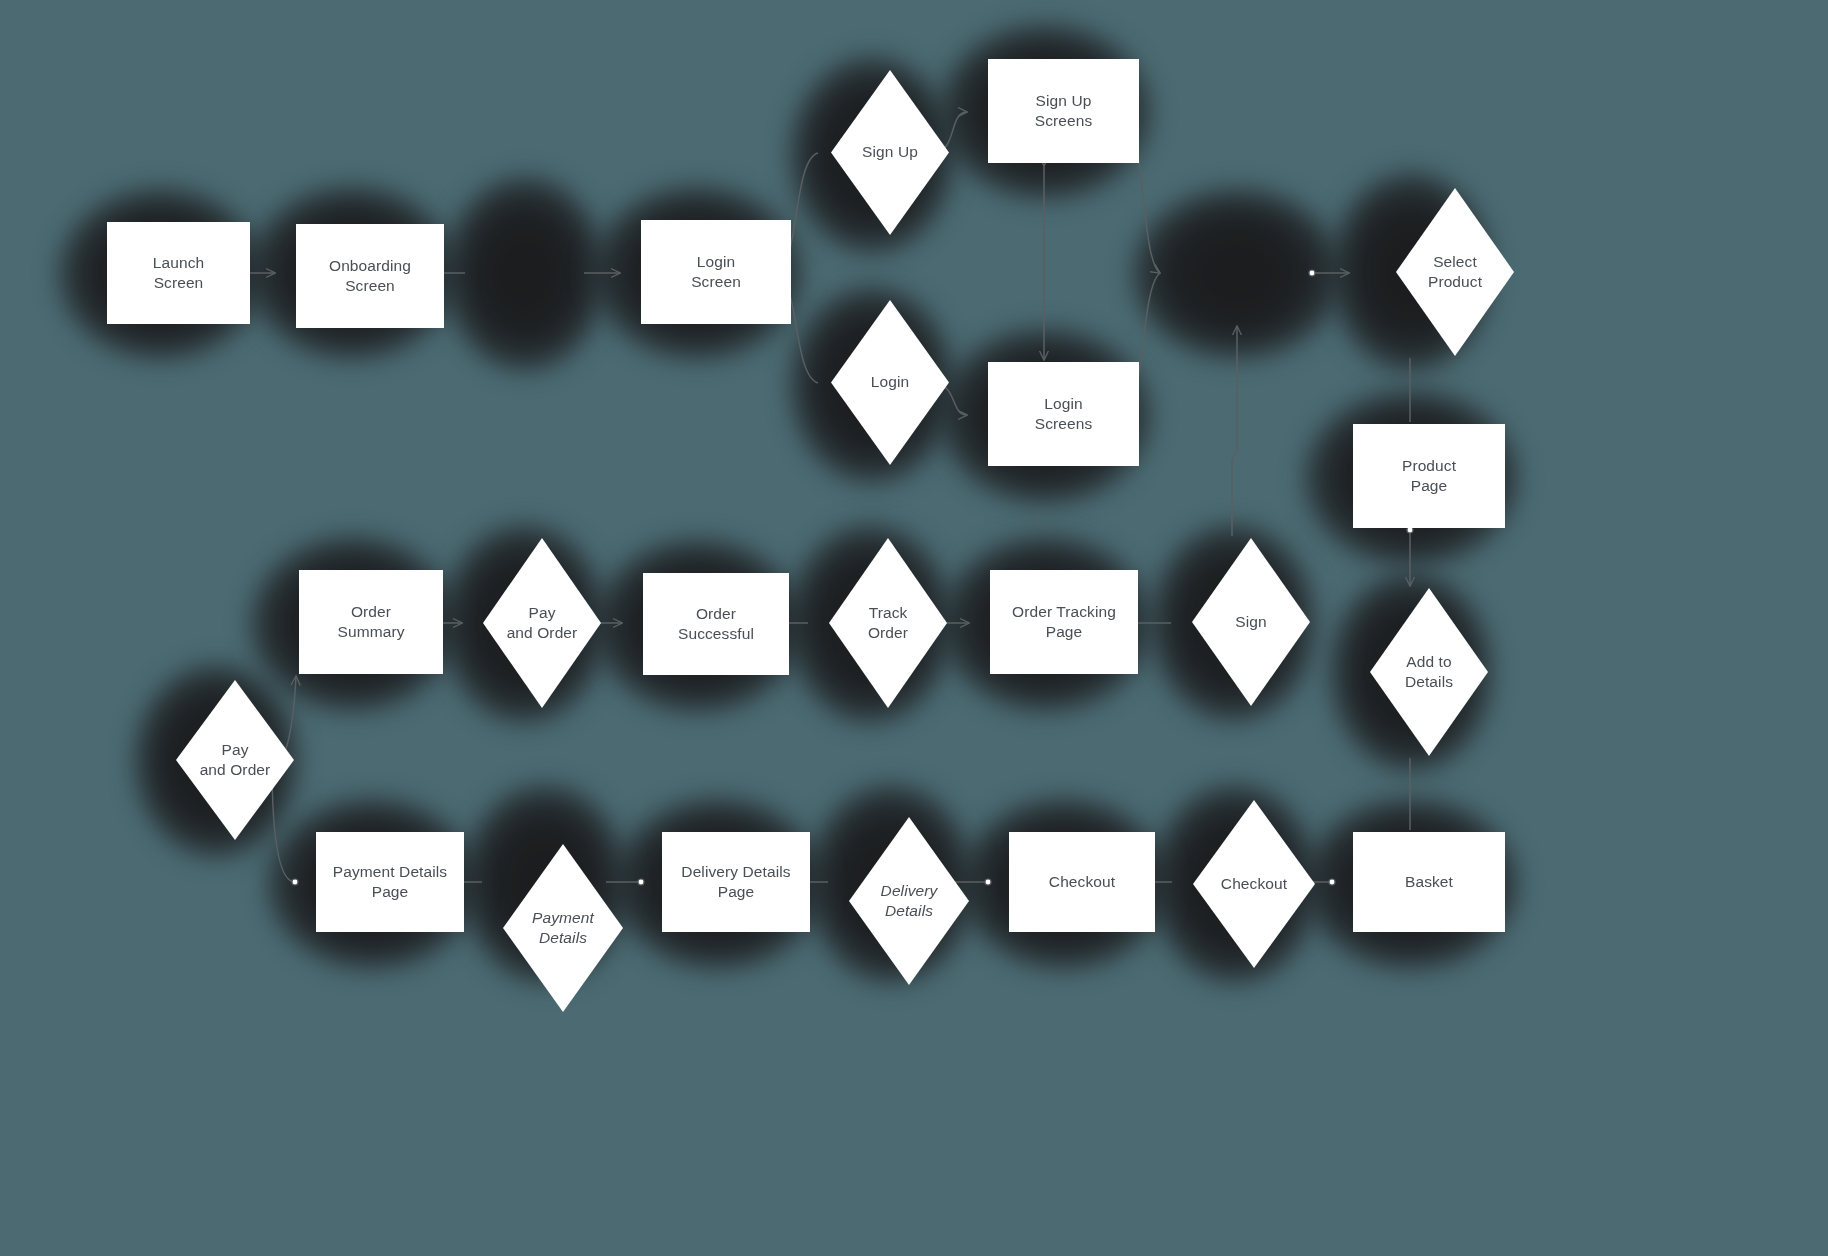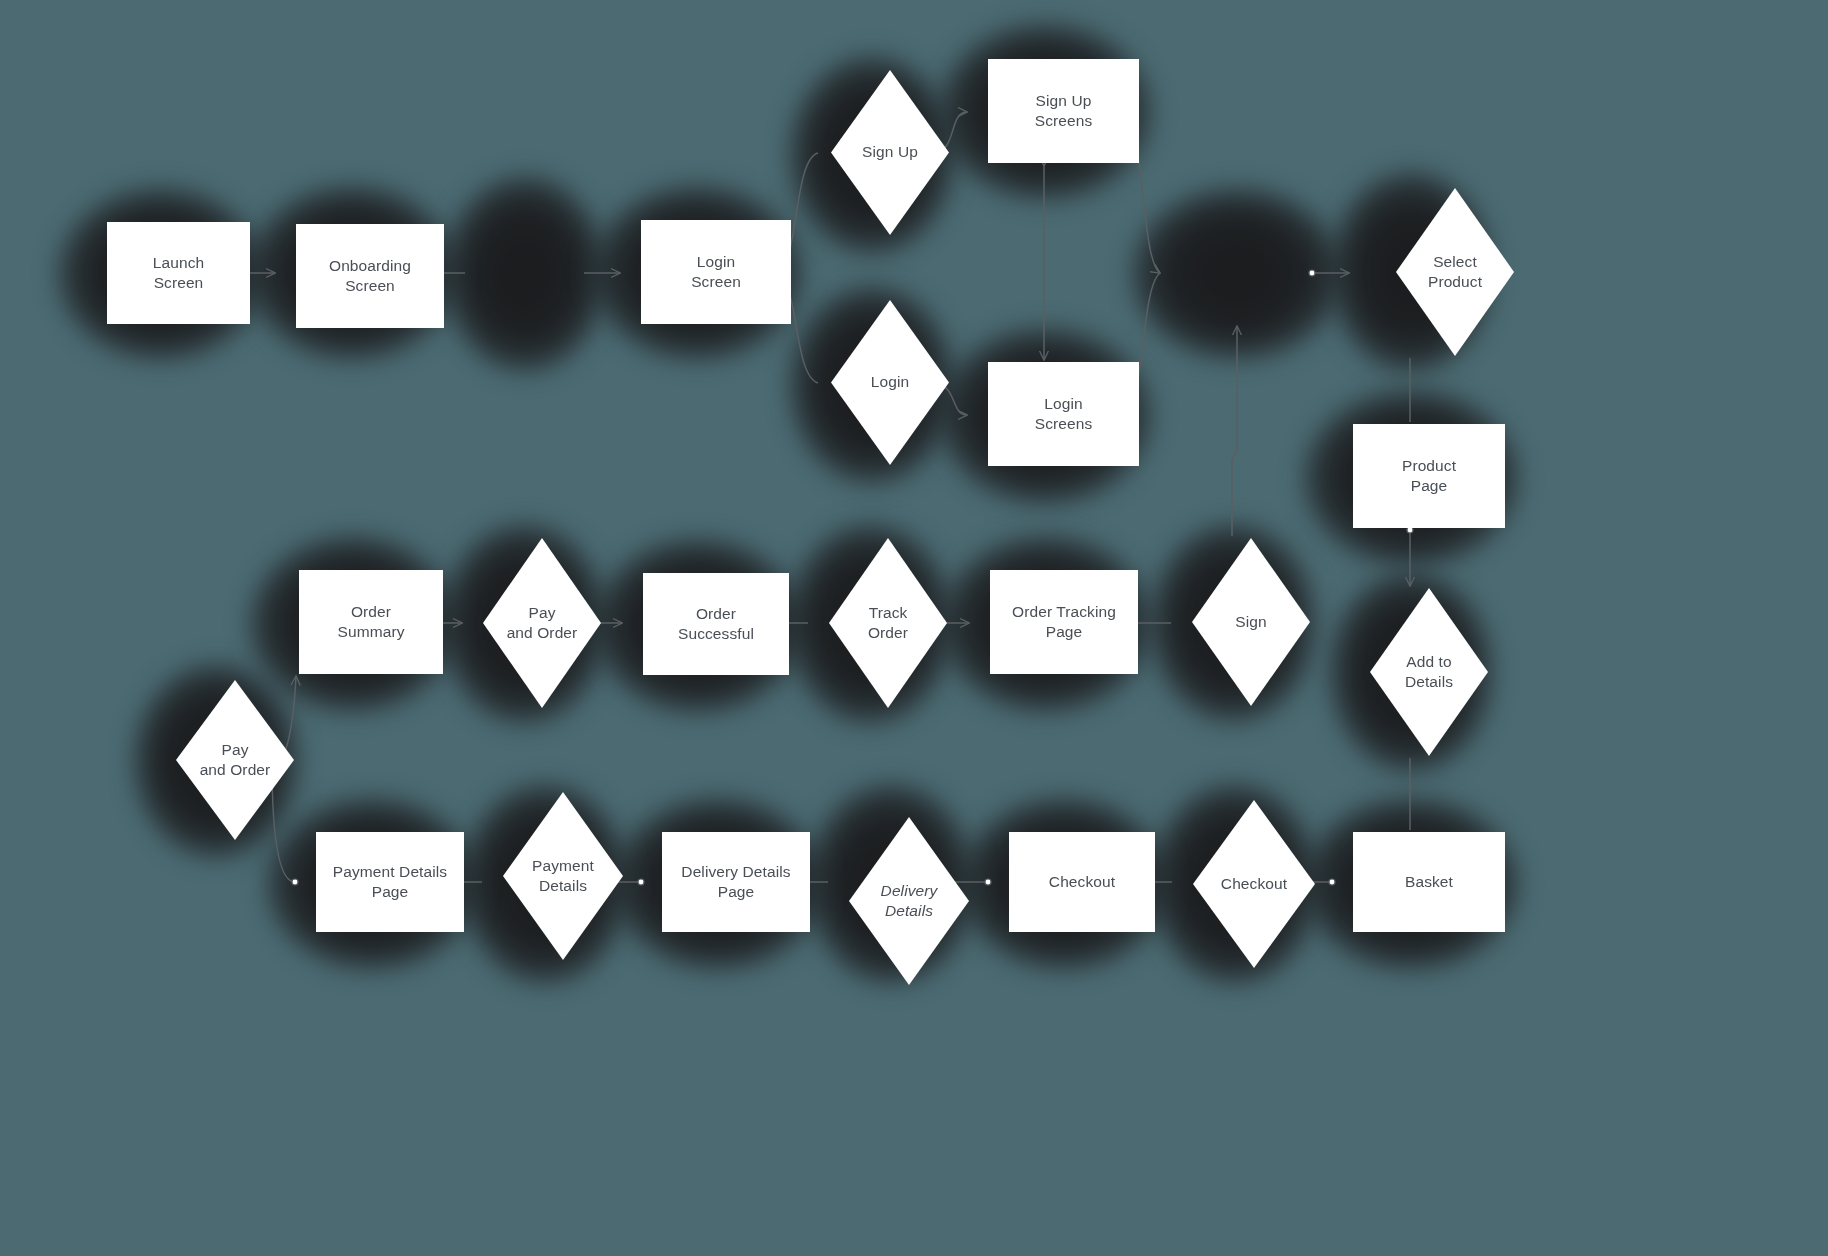--- a/index.html
+++ b/index.html
@@ -283,21 +283,21 @@
       </div>
       <div class="node diamond" style="left: 830px; top: 817px; width: 120px; height: 168px; font-style: italic;">
         <div class="dshape"></div>
         <div class="lbl">Delivery
 Details</div>
       </div>
       <div class="node rect" style="left: 643px; top: 832px; width: 148px; height: 100px;">
         <div class="lbl">Delivery Details
 Page</div>
       </div>
-      <div class="node diamond" style="left: 484px; top: 792px; width: 120px; height: 168px;">
+      <div class="node diamond" style="left: 484px; top: 844px; width: 120px; height: 168px; font-style: italic;">
         <div class="dshape"></div>
         <div class="lbl">Payment
 Details</div>
       </div>
       <div class="node rect" style="left: 297px; top: 832px; width: 148px; height: 100px;">
         <div class="lbl">Payment Details
 Page</div>
       </div>
       <div class="node diamond" style="left: 157px; top: 680px; width: 118px; height: 160px;">
         <div class="dshape"></div>

